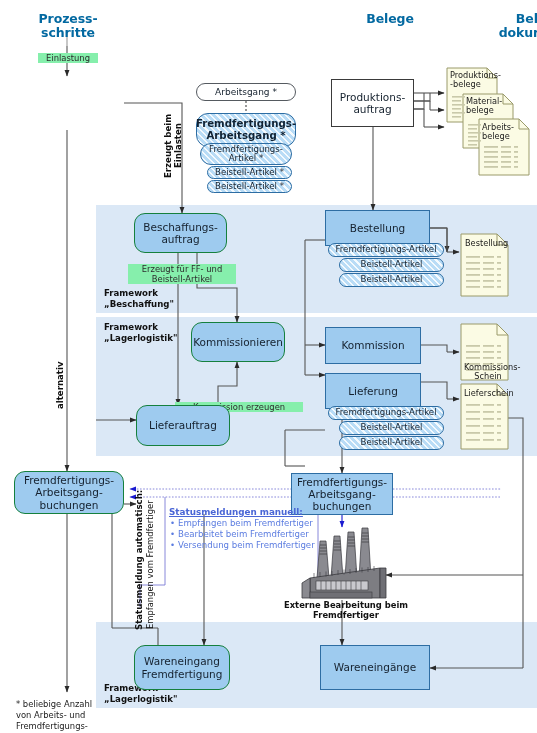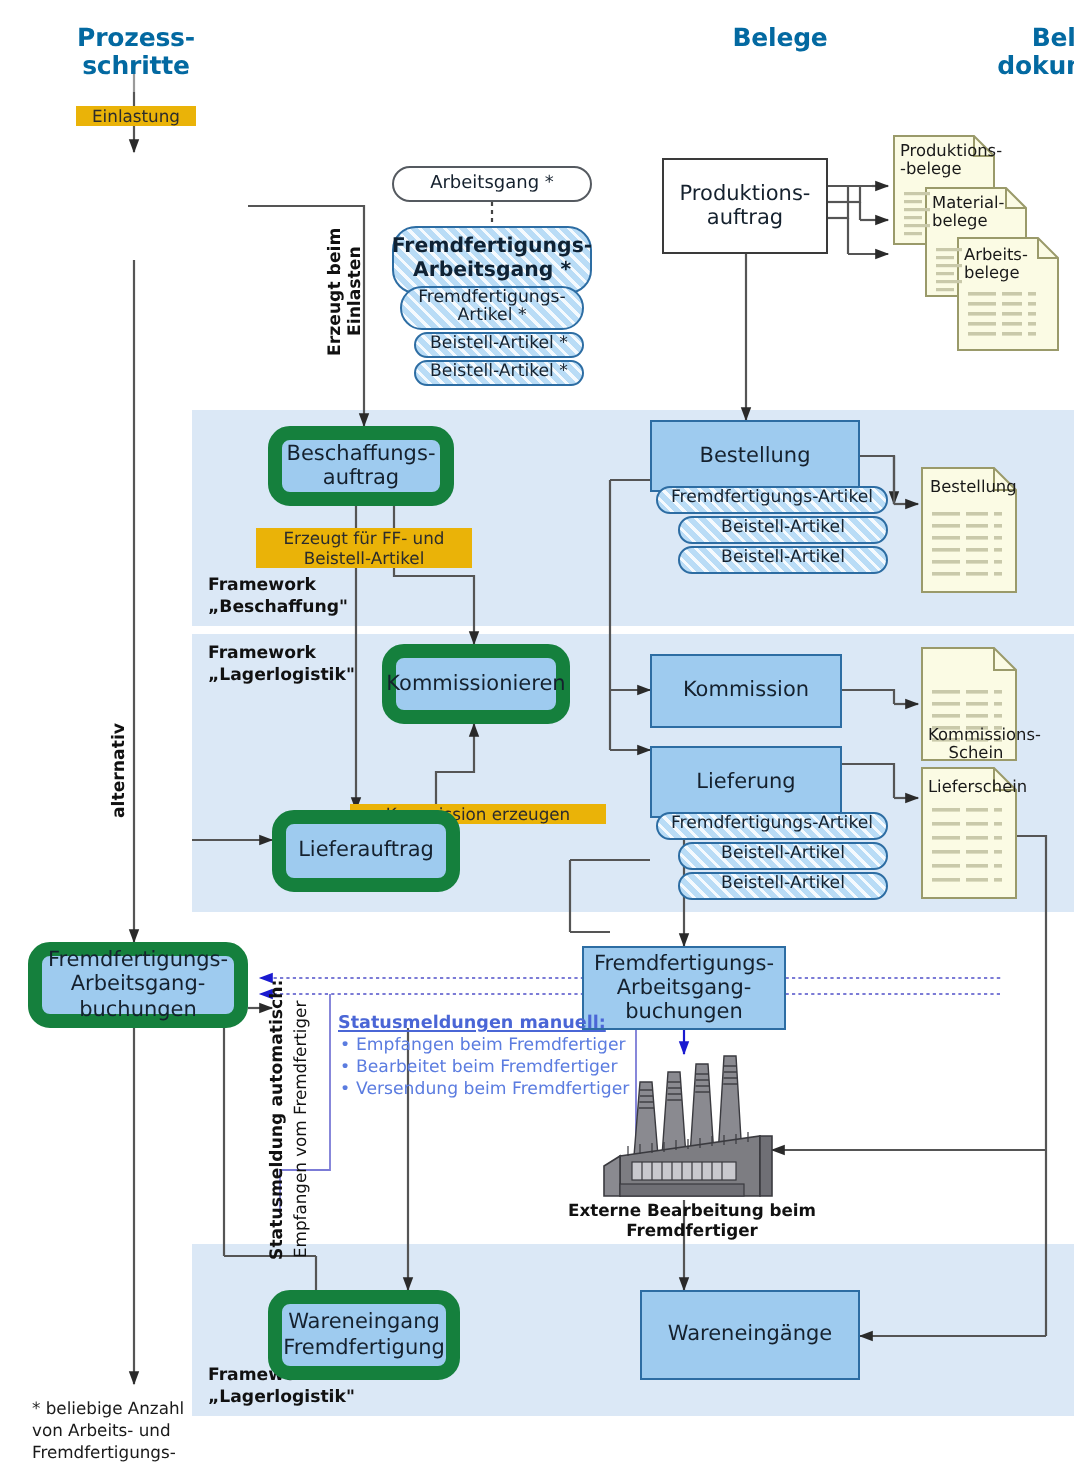--- a/index.html
+++ b/index.html
@@ -45,21 +45,21 @@
     color: #15212e;
   }
   .n-grey {
     background: #d9d9d9;
     border: 1px solid #5a5a5a;
     border-radius: 11px;
     font-size: 10.5px;
   }
   .n-blue-round {
     background: #9ecbef;
-    border: 7px solid #15803d;
+    border: 1px solid #15803d;
     border-radius: 11px;
     font-size: 10.5px;
   }
   .n-blue-rect {
     background: #9ecbef;
     border: 1px solid #2d6da3;
     font-size: 10.5px;
   }
   .n-white-pill {
     background: #ffffff;
@@ -107,21 +107,21 @@
         rgba(255,255,255,0) 1.6px,
         rgba(255,255,255,0) 4.4px);
     line-height: 1.15;
   }
   .edge-label {
     position: absolute;
     font-size: 8.4px;
     color: #2c2c2c;
     text-align: center;
     line-height: 1.2;
-    background: #eab308;
+    background: #86efac;
     white-space: nowrap;
   }
   .vlabel {
     position: absolute;
     font-size: 8.6px;
     font-weight: bold;
     color: #111111;
     writing-mode: vertical-rl;
     transform: rotate(180deg);
     text-align: center;

